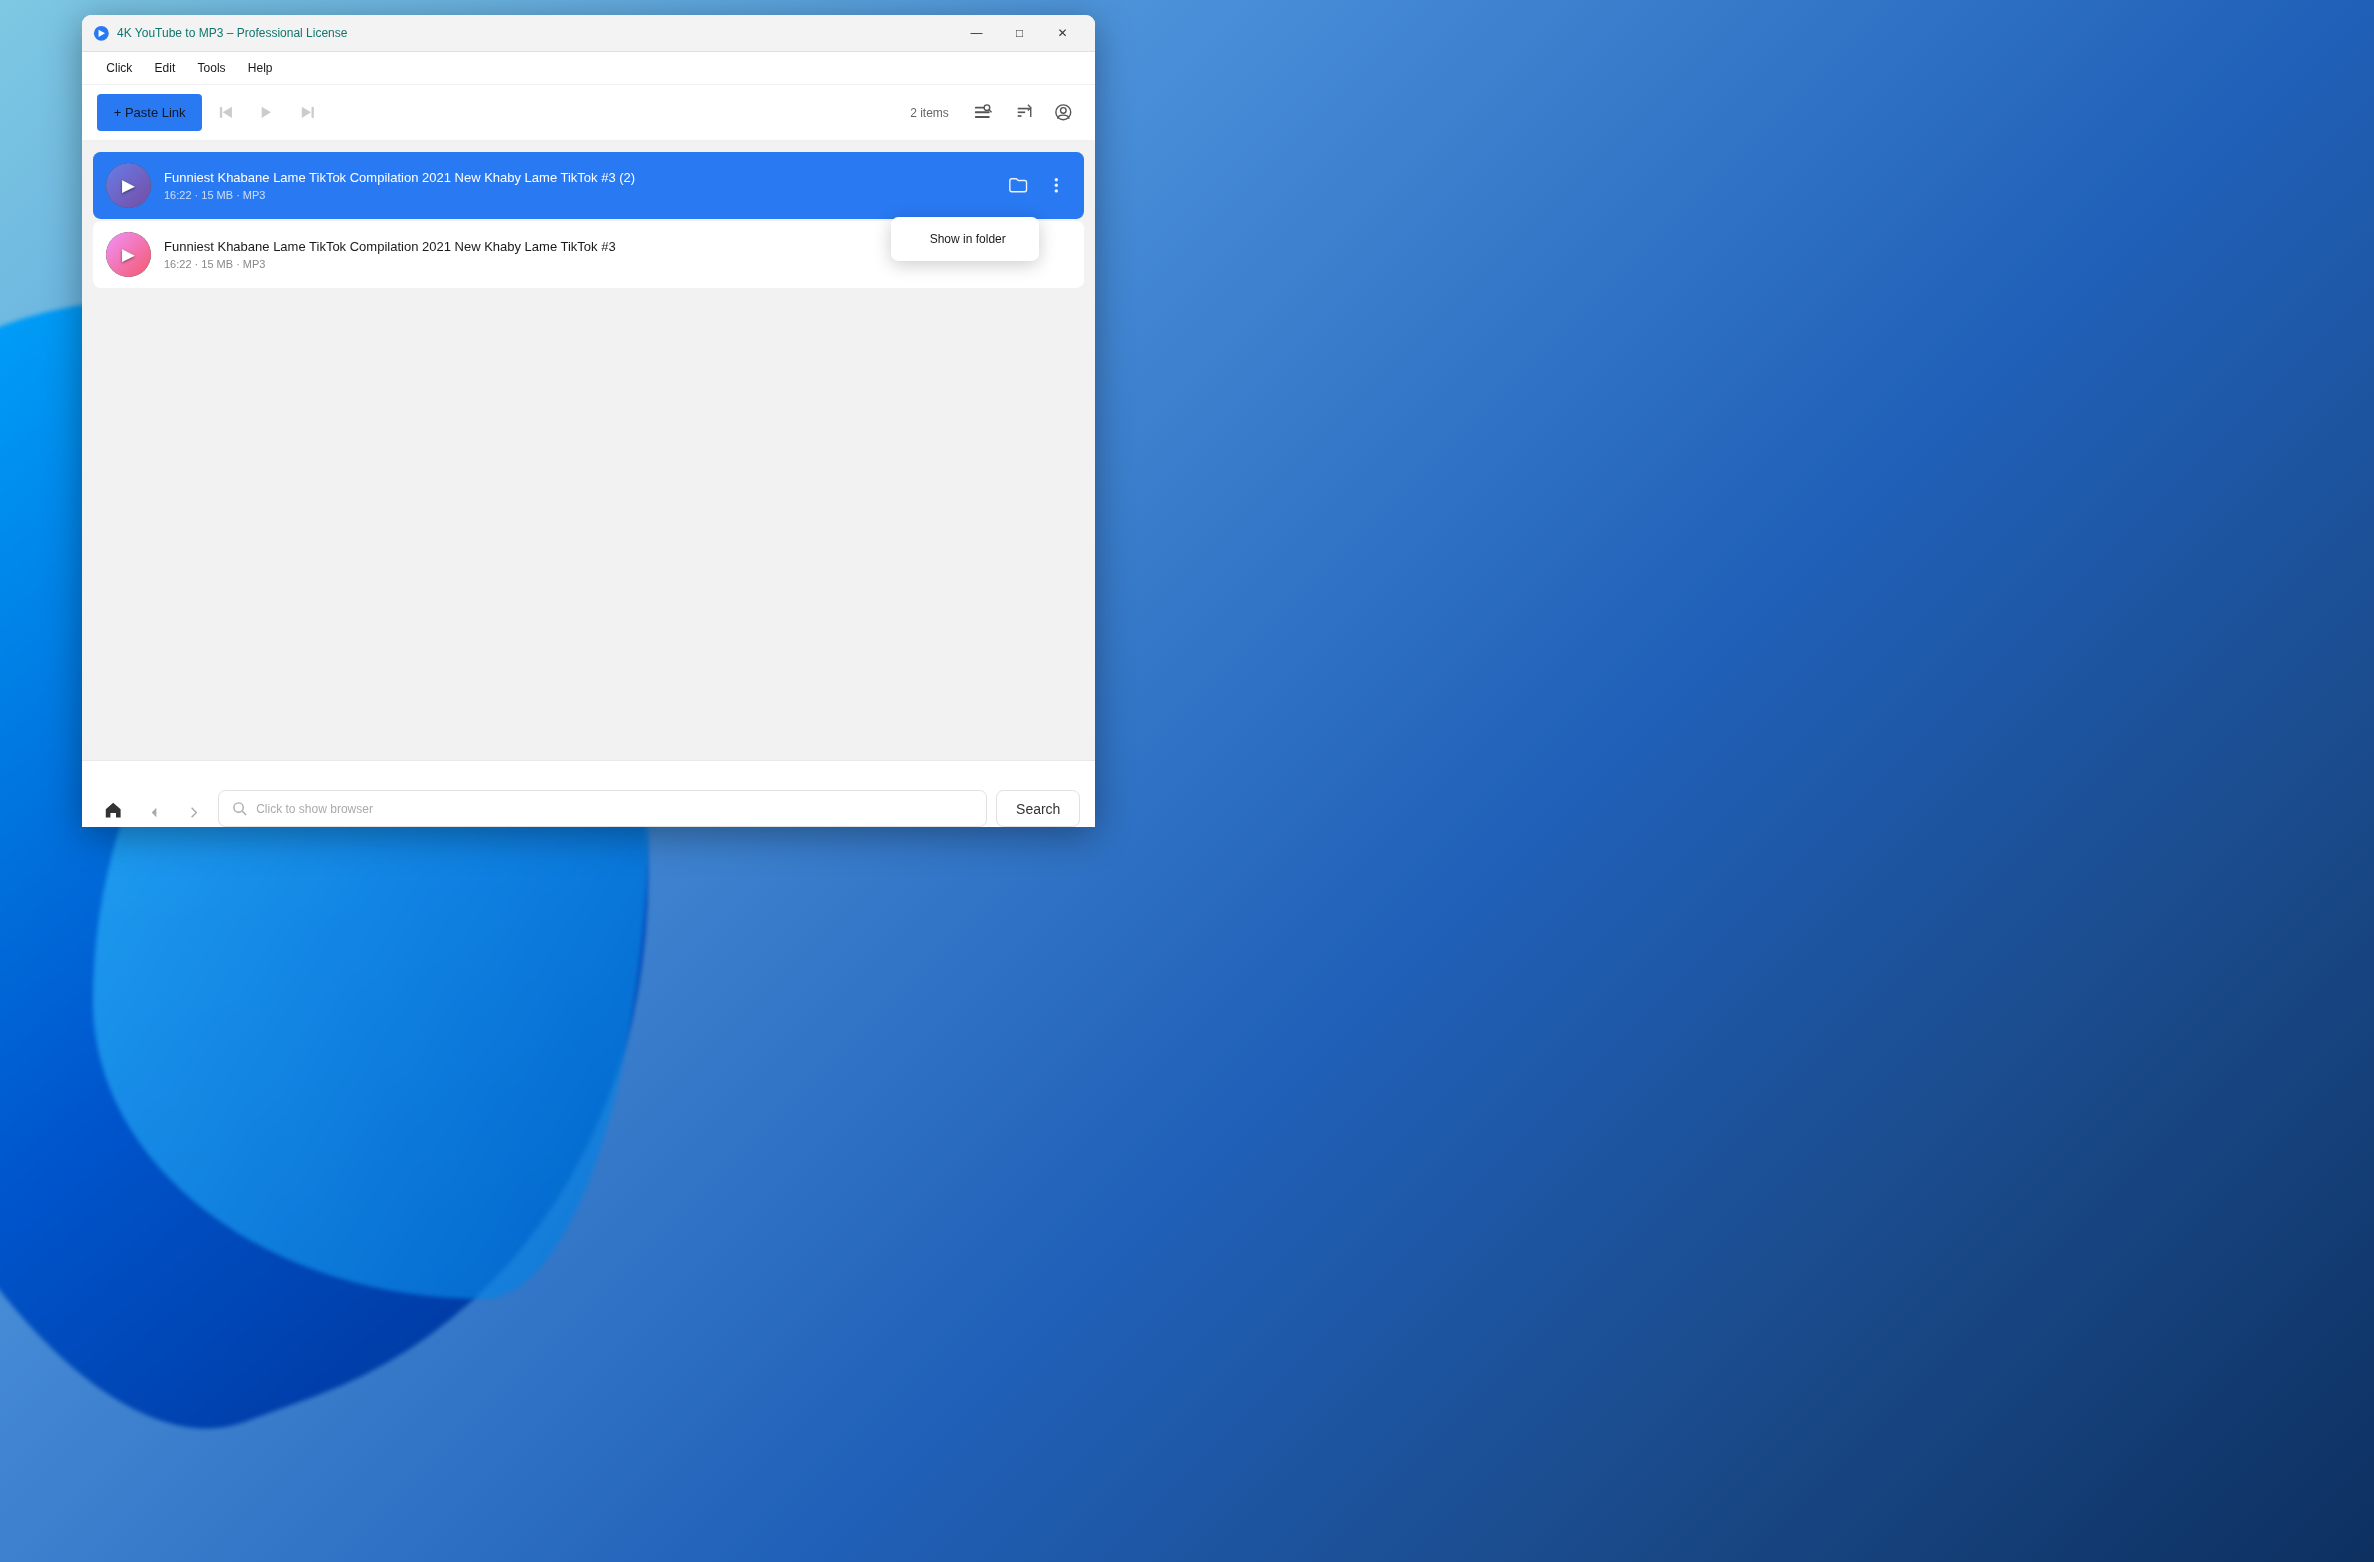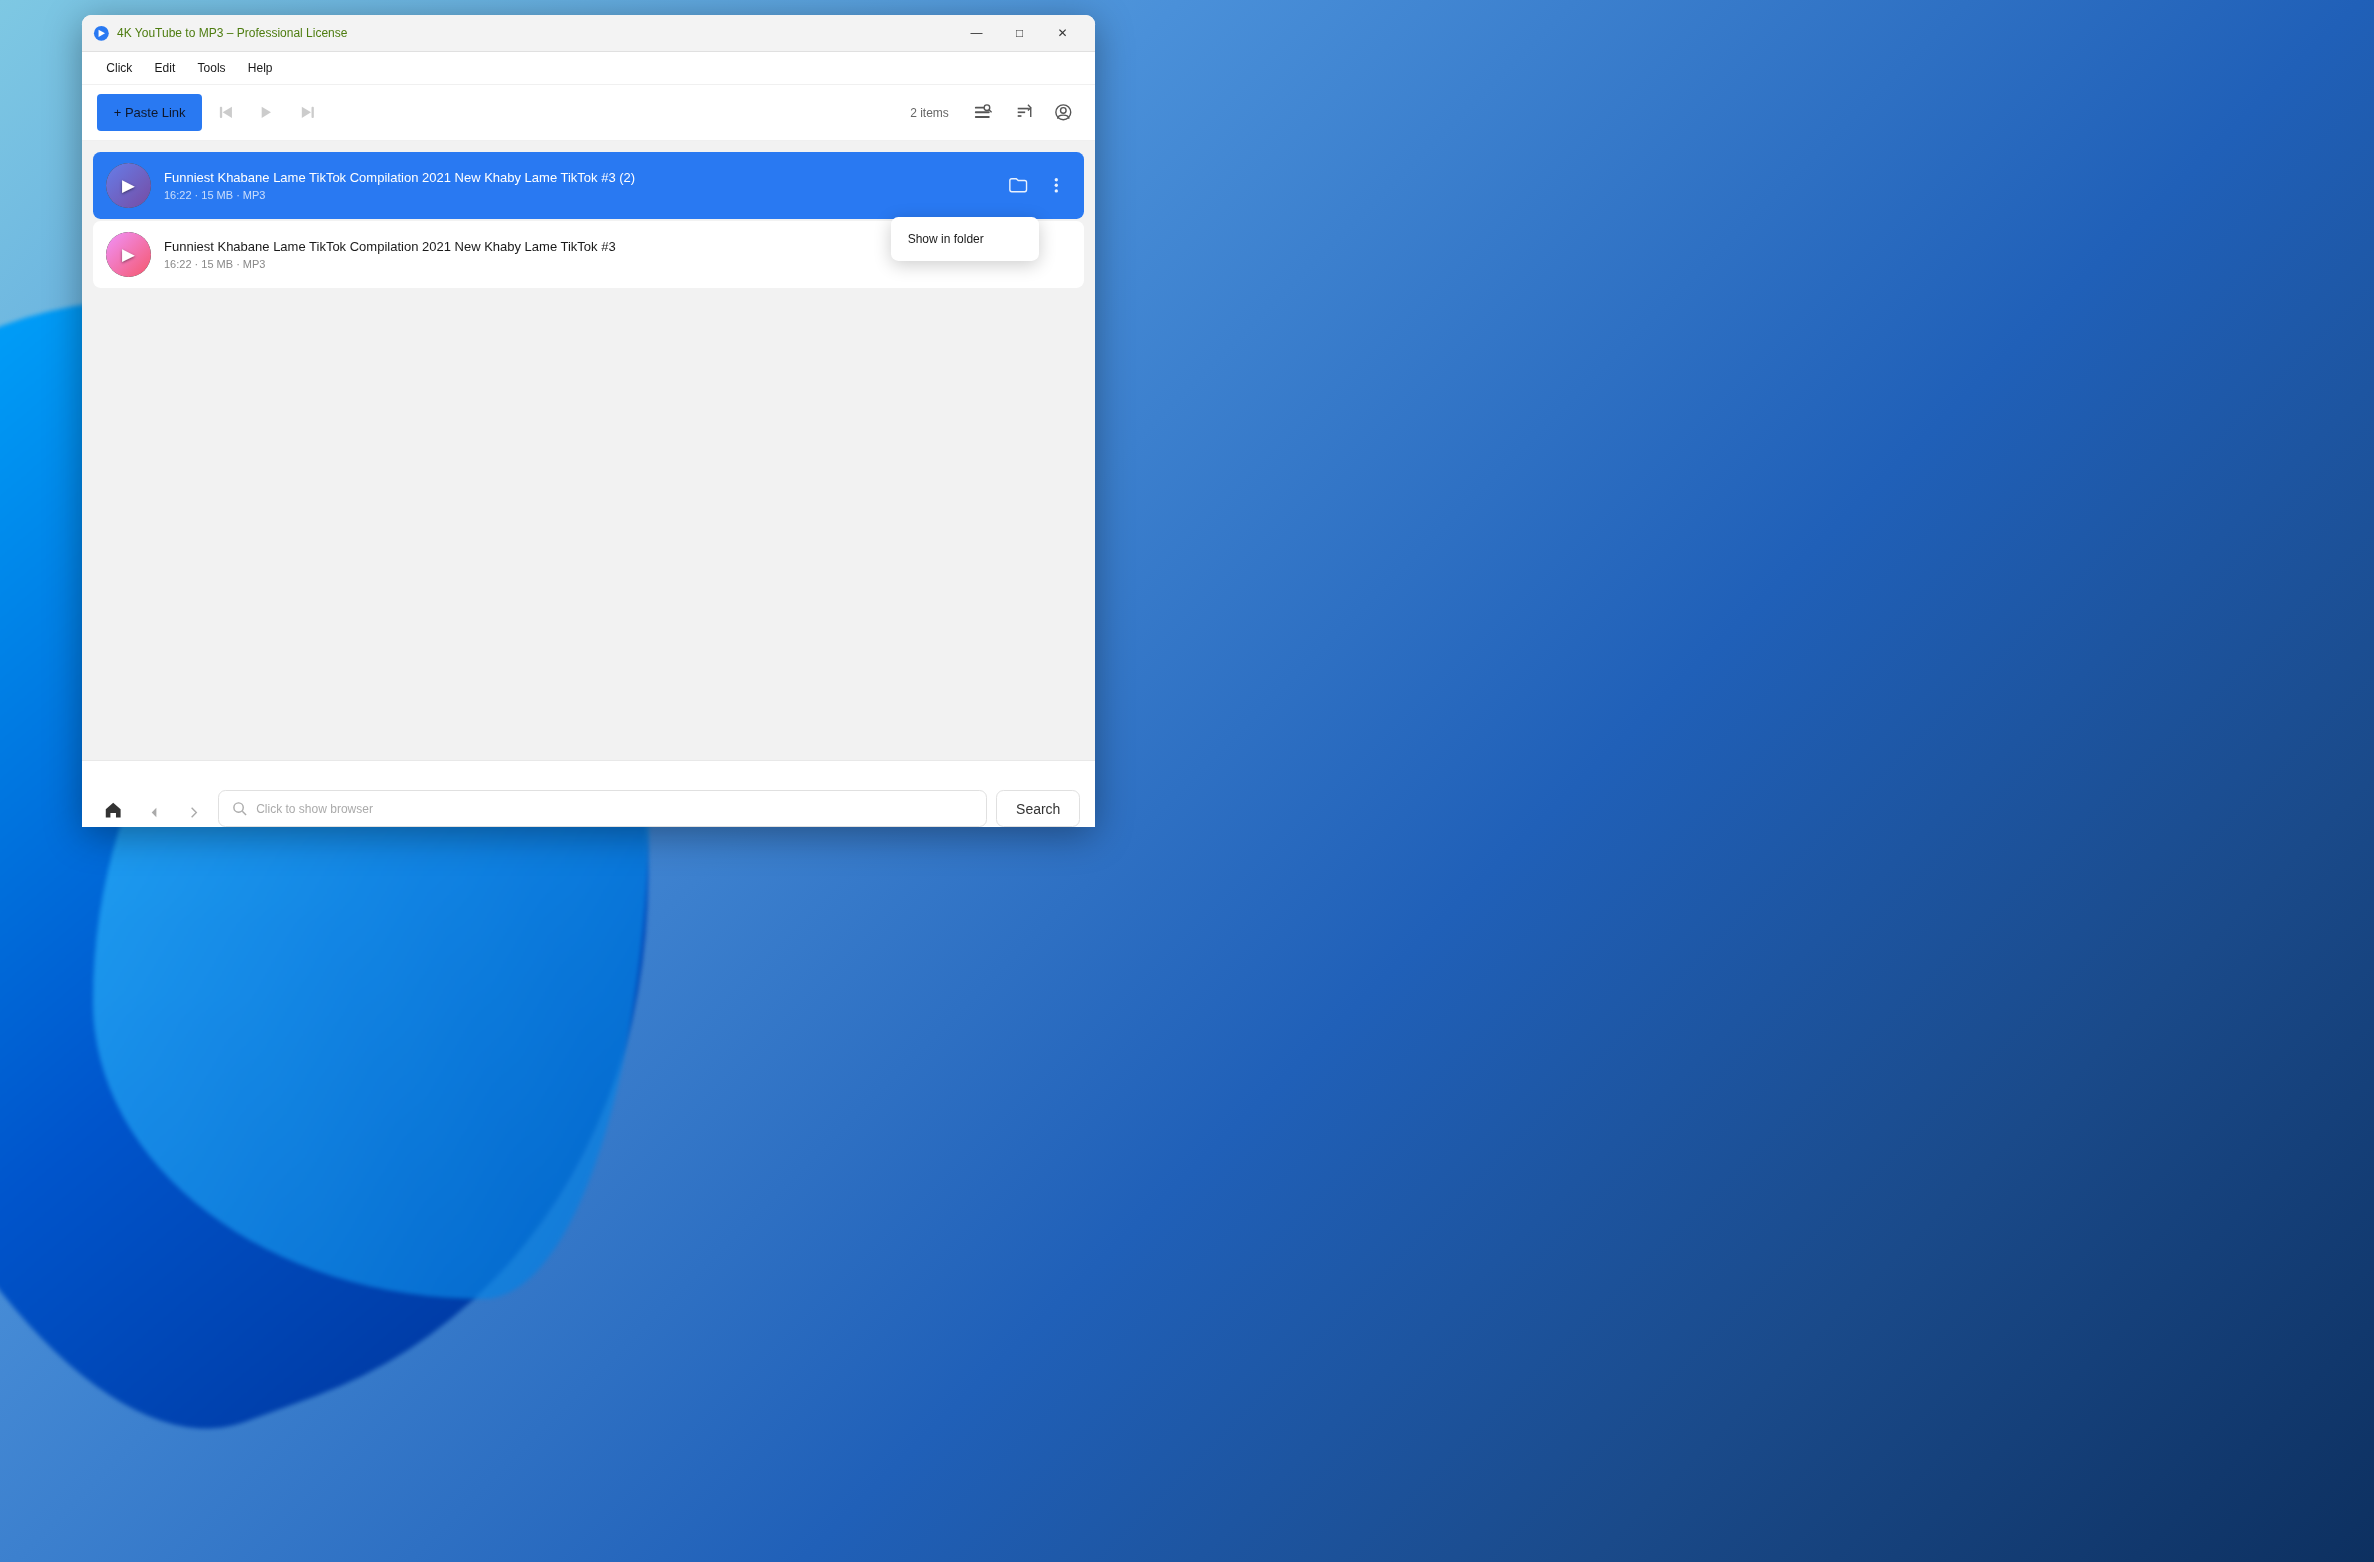--- a/index.html
+++ b/index.html
@@ -68,21 +68,21 @@
 
     .title-bar-icon {
       width: 16.7px;
       height: 16.7px;
       margin-right: 7.4px;
       flex-shrink: 0;
     }
 
     .title-bar-title {
       font-size: 12px;
-      color: #4d7c0f;
+      color: #0f766e;
       flex: 1;
       font-weight: 400;
     }
 
     .title-bar-controls {
       display: flex;
       gap: 0;
     }
 
     .title-bar-btn {
@@ -296,20 +296,21 @@
       z-index: 100;
       min-width: 148px;
     }
 
     .context-menu-item {
       padding: 9.3px 16.7px;
       font-size: 12px;
       color: #1a1a1a;
       cursor: pointer;
       white-space: nowrap;
+      margin-left: 22px;
     }
 
     
     .browser-bar {
       height: 67px;
       background: white;
       border-top: 0.9px solid #e8e8e8;
       display: flex;
       align-items: flex-end;
       padding: 0 15px;

